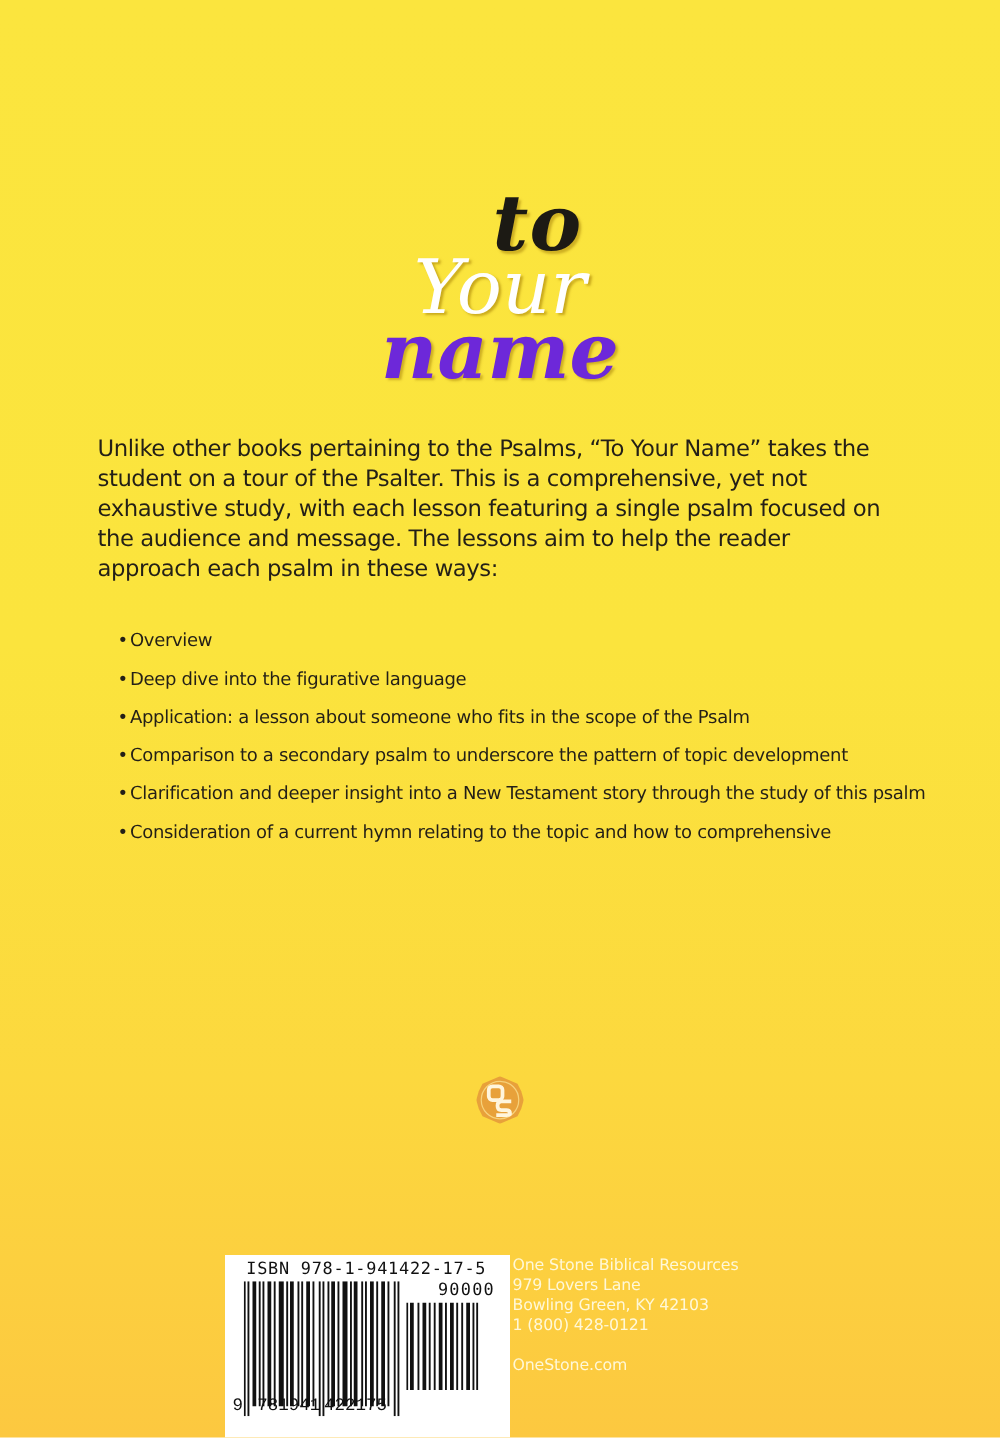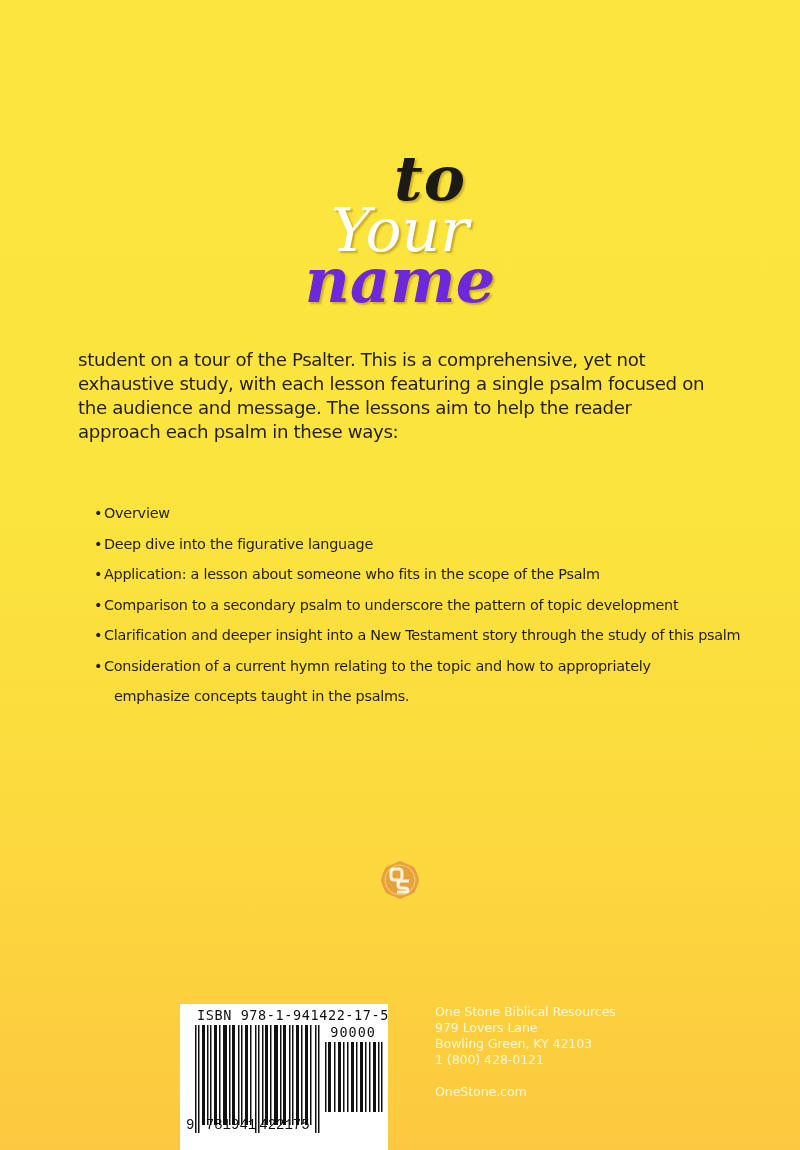--- a/index.html
+++ b/index.html
@@ -31,69 +31,70 @@
   }
   .bullets li { height: 30.5px; line-height: 20px; white-space: nowrap; }
   .bullets li .dot { display: inline-block; width: 10px; }
   .bullets li .cont { display: block; padding-left: 20px; margin-top: 10px; }
 
   .logo {
     position: absolute; left: 381px; top: 861px; width: 38px; height: 38px;
   }
 
   .barcode-box {
-    position: absolute; left: 180px; top: 1004px; width: 208px; height: 146px;
+    position: absolute; left: 180px; top: 1004px; width: 228px; height: 146px;
     background: #ffffff;
   }
   .isbn-text {
     position: absolute; left: 17px; top: 3px; font-family: "DejaVu Sans Mono", monospace;
     font-size: 13.5px; color: #111; letter-spacing: 0.6px; white-space: nowrap;
   }
   .price-text {
     position: absolute; right: 12px; top: 20px; font-family: "DejaVu Sans Mono", monospace;
     font-size: 13.5px; color: #111; letter-spacing: 1px;
   }
   .bars-main { position: absolute; left: 15px; top: 21px; }
   .bars-addon { position: absolute; left: 145px; top: 38px; }
   .ean-text {
     position: absolute; left: 6px; top: 113px; font-family: Liberation Mono, monospace;
     font-size: 14px; color: #111; white-space: nowrap;
   }
   .ean-text .gap { display: inline-block; width: 3px; }
 
   .publisher {
-    position: absolute; left: 435px; top: 1004px;
+    position: absolute; left: 410px; top: 1004px;
     font-family: "DejaVu Sans", sans-serif; font-size: 12.6px; line-height: 16px;
     color: #fff8d8; letter-spacing: -0.1px;
   }
   .publisher .web { margin-top: 16px; display: block; }
 </style>
 </head>
 <body>
 
 <div>
 
   <div class="title t-to">to</div>
   <div class="title t-your">Your</div>
   <div class="title t-name">name</div>
 
   <div class="intro">
+    <div>Unlike other books pertaining to the Psalms, “To Your Name” takes the</div>
     <div>student on a tour of the Psalter. This is a comprehensive, yet not</div>
     <div>exhaustive study, with each lesson featuring a single psalm focused on</div>
     <div>the audience and message.  The lessons aim to help the reader</div>
     <div>approach each psalm in these ways:</div>
   </div>
 
   <ul class="bullets">
     <li><span class="dot">•</span><span>Overview</span></li>
     <li><span class="dot">•</span><span>Deep dive into the figurative language</span></li>
     <li><span class="dot">•</span><span>Application: a lesson about someone who fits in the scope of the Psalm</span></li>
     <li><span class="dot">•</span><span>Comparison to a secondary psalm to underscore the pattern of topic development</span></li>
     <li><span class="dot">•</span><span>Clarification and deeper insight into a New Testament story through the study of this psalm</span></li>
-    <li><span class="dot">•</span><span>Consideration of a current hymn relating to the topic and how to appropriately</span><span class="cont">emphasize concepts taught in the psalms.</span></li>
+    <li><span class="dot">•</span><span>Consideration of a current hymn relating to the topic and how to comprehensive</span></li>
   </ul>
 
   <div class="logo">
     <svg width="38" height="38" viewBox="0 0 38 38">
       <polygon points="19,0 26,3 33,6 36,12 38,19 36,26 33,32 26,35 19,38 12,35 5,32 2,26 0,19 2,12 5,6 12,3" fill="#e8a13a"></polygon>
       <circle cx="19" cy="19" r="15" fill="none" stroke="#f7d27a" stroke-width="1"></circle>
       <rect x="10" y="8" width="11" height="11" rx="3" fill="none" stroke="#fff5dc" stroke-width="3"></rect>
       <path d="M28 20 H20 Q17 20 17 23.5 Q17 27 20 27 H24 Q27 27 27 30 Q27 31 24 31 H16" fill="none" stroke="#fff5dc" stroke-width="3"></path>
     </svg>
   </div>

